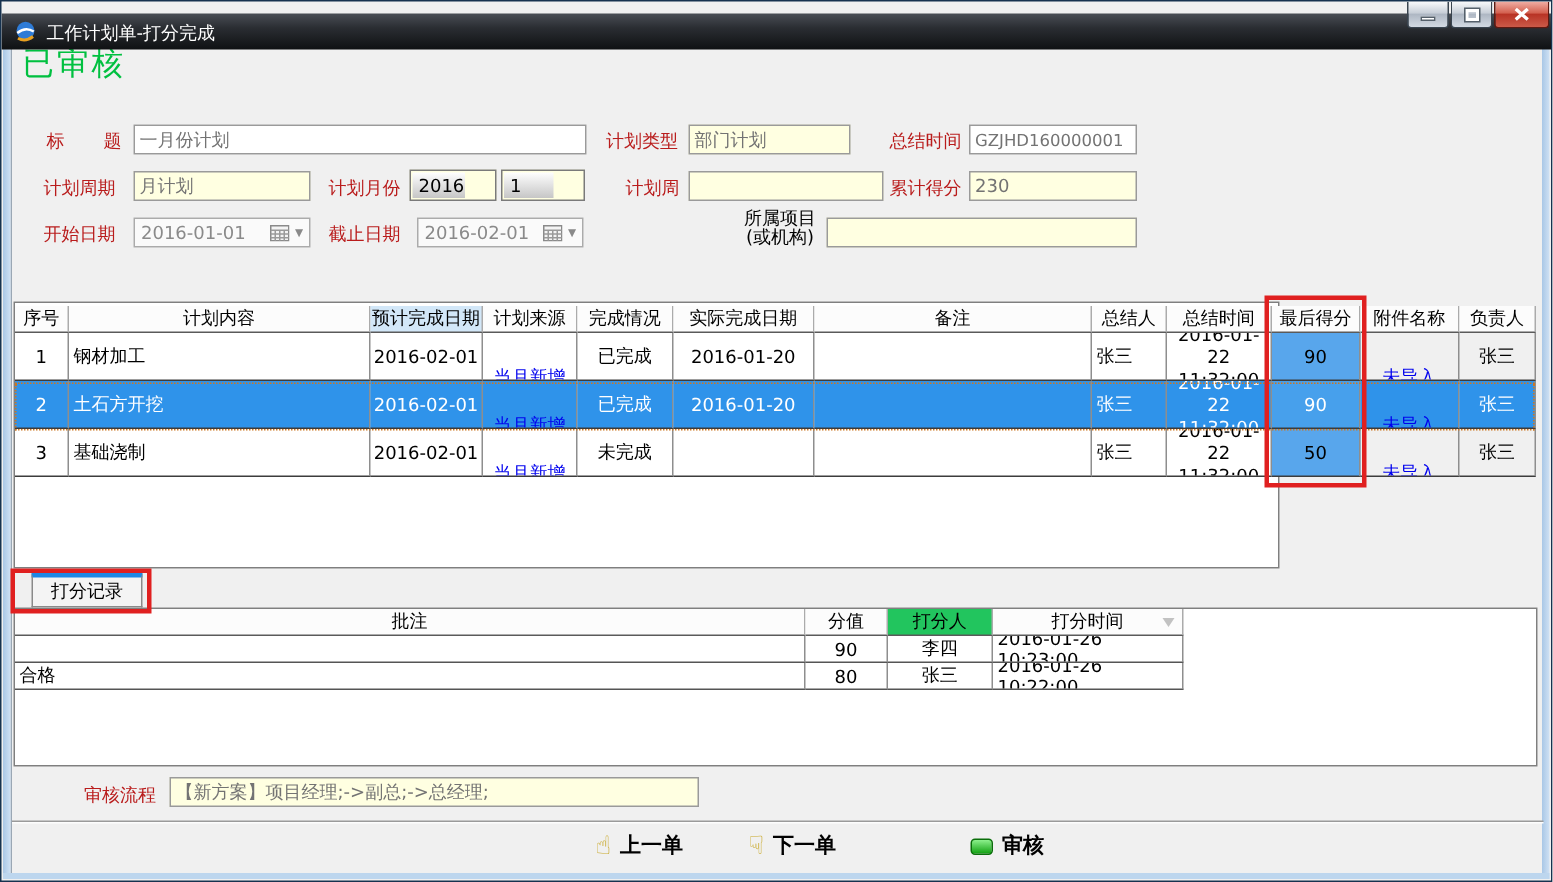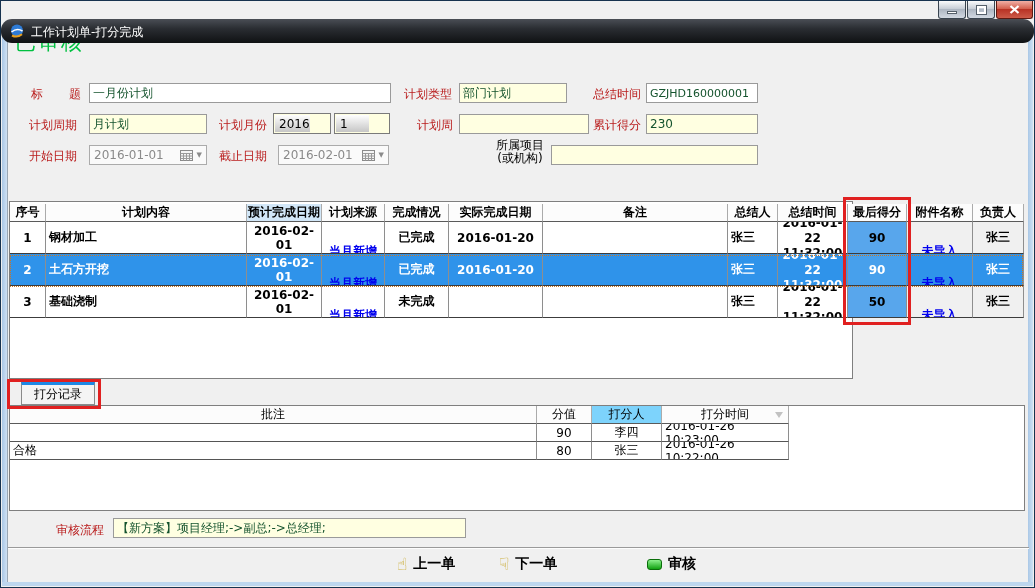--- a/index.html
+++ b/index.html
@@ -1,22 +1,22 @@
 <!DOCTYPE html>
 <html><head>
 <meta charset="utf-8">
 <style>
   * { margin:0; padding:0; box-sizing:border-box; }
   html,body { background:#D8D8D8; }
   body { font-family:"DejaVu Sans","Liberation Sans",sans-serif; font-size:12px; color:#000; }
   .window { position:relative; width:1035px; height:588px; background:#F0F0F0;
             border:1px solid #16324F; overflow:hidden; }
   
-  .titlebar { position:absolute; left:0; top:18px; width:100%; height:24px;
-              background:linear-gradient(#4A4E55,#2A2D32 40%,#0F1113); z-index:3;border-radius:11px; }
+  .titlebar { position:absolute; left:0; top:8px; width:100%; height:24px;
+              background:linear-gradient(#4A4E55,#2A2D32 40%,#0F1113); z-index:3; }
   .app-icon { position:absolute; left:8px; top:4px; width:16px; height:16px; }
   .title-text { position:absolute; left:30px; top:5px; color:#FFF; font-size:12px; }
   .winbtn { position:absolute; top:0; height:18px; border:1px solid #39444F; border-top:none;
             border-radius:0 0 3px 3px; display:flex; align-items:center; justify-content:center; z-index:4; }
   .btn-min,.btn-max { width:28px; background:linear-gradient(#FAFBFC,#C7CED7 45%,#AEB7C3 50%,#D2D9E2); }
   .btn-min { left:937px; } .btn-max { left:966px; }
   .btn-close { left:995px; width:37px; border-color:#5E1911;
                background:linear-gradient(#F0AFA5,#D3604F 45%,#B83325 50%,#CC5A48); }
   .glyph-min { width:10px; height:3px; background:#FFF; border:1px solid #55606B; margin-top:6px; }
   .glyph-max { width:9px; height:8px; border:2px solid #FFF; outline:1px solid #55606B; }
@@ -29,36 +29,36 @@
   
   .status-label { position:absolute; left:14px; top:27px; font-size:21px; letter-spacing:2px;
                   color:#00C040; z-index:2; }
   .form-title-wrap { position:absolute; left:0; top:38px; width:1035px; text-align:center; z-index:2; }
   .form-title { font-size:17px; font-weight:bold; color:#2222AE; text-decoration:underline; }
   
   .flabel { position:absolute; width:50px; font-size:12px; color:#b91c1c; z-index:2; }
   .flabel.just { text-align:justify; text-align-last:justify; }
   .flabel.right { text-align:right; }
   .fld { position:absolute; height:20px; border:1px solid #9A9A9A; background:#FFF;
-         font-size:12px; padding:0 3px; z-index:2; font-family:inherit; color:#14532d; }
+         font-size:12px; padding:0 3px; z-index:2; font-family:inherit; color:#737373; }
   .fld.yellow { background:#FFFFE1; }
   .fld.small { font-size:11px; }
   .spin { position:absolute; height:21px; border:1px solid #7A7A7A; background:#FFFFE1; z-index:2; }
   .spin-val { position:absolute; left:1px; top:1px; bottom:1px; width:62%;
               background:linear-gradient(#FEFEFE,#C6C6C6); display:flex; align-items:center;
               padding-left:4px; font-size:12px; }
   .datefld { position:absolute; height:20px; border:1px solid #ABABAB; background:#FAFAFA;
              display:flex; align-items:center; padding:0 4px; color:#8A8A8A; z-index:2; }
   .datefld .dval { flex:1; font-size:12px; }
   .drop-arrow { font-size:7px; color:#8A8A8A; margin-left:4px; }
   .proj-label { position:absolute; left:490px; top:138px; width:58px; text-align:center;
                 line-height:13px; font-size:12px; z-index:2; }
   
   .panel { position:absolute; background:#FFF; border:1px solid #7F7F7F; z-index:2; }
-  .main-panel { left:8px; top:200px; width:844px; height:178px;font-weight:bold; }
+  .main-panel { left:8px; top:200px; width:844px; height:178px; }
   .ptable { position:absolute; left:0; top:2px; display:grid;
             grid-template-columns:36px 201px 75px 63px 64px 94px 185px 50px 70px 59px 66px 51px; }
   .tr { display:contents; }
   .th { height:18px; background:#FCFCFC; border-right:1px solid #ABABAB; border-bottom:1px solid #5A5A5A;
         display:flex; align-items:center; justify-content:center; font-size:12px; overflow:hidden; }
   .th.hl { background:#D2E7F8; }
   .td { height:32px; border-right:1px solid #8E8E8E; border-bottom:1px solid #3C3C3C;
         display:flex; align-items:center; font-size:12px; overflow:hidden; }
   .ac { justify-content:center; text-align:center; }
   .al { justify-content:flex-start; padding-left:3px; }
@@ -71,21 +71,21 @@
                  border:1px dotted #CC7722; z-index:4; pointer-events:none; }
   
   .tab { position:absolute; left:20px; top:381px; width:74px; height:23px; background:#F4F4F4;
          border:1px solid #8A8A8A; border-top:3px solid #1E88E5; display:flex; align-items:center;
          justify-content:center; font-size:12px; z-index:3; }
   .score-panel { left:8px; top:404px; width:1016px; height:106px; }
   .stable { position:absolute; left:0; top:0; display:grid;
             grid-template-columns:527px 55px 70px 127px; }
   .sth { height:18px; background:#FCFCFC; border-right:1px solid #ABABAB; border-bottom:1px solid #5A5A5A;
          display:flex; align-items:center; justify-content:center; font-size:12px; position:relative; }
-  .sth.hl { background:#7dd3fc; }
+  .sth.hl { background:#22c55e; }
   .std { height:18px; border-right:1px solid #8E8E8E; border-bottom:1px solid #555;
          display:flex; align-items:center; font-size:12px; overflow:hidden; }
   .sort-desc { position:absolute; right:5px; top:6px; width:0; height:0;
                border-left:4px solid transparent; border-right:4px solid transparent;
                border-top:6px solid #C2C2C2; }
   
   .annot { position:absolute; border:3px solid #E02020; z-index:6; pointer-events:none; }
   .annot-score-col { left:842px; top:196px; width:68px; height:128px; }
   .annot-tab { left:6px; top:378px; width:94px; height:30px; }
   

